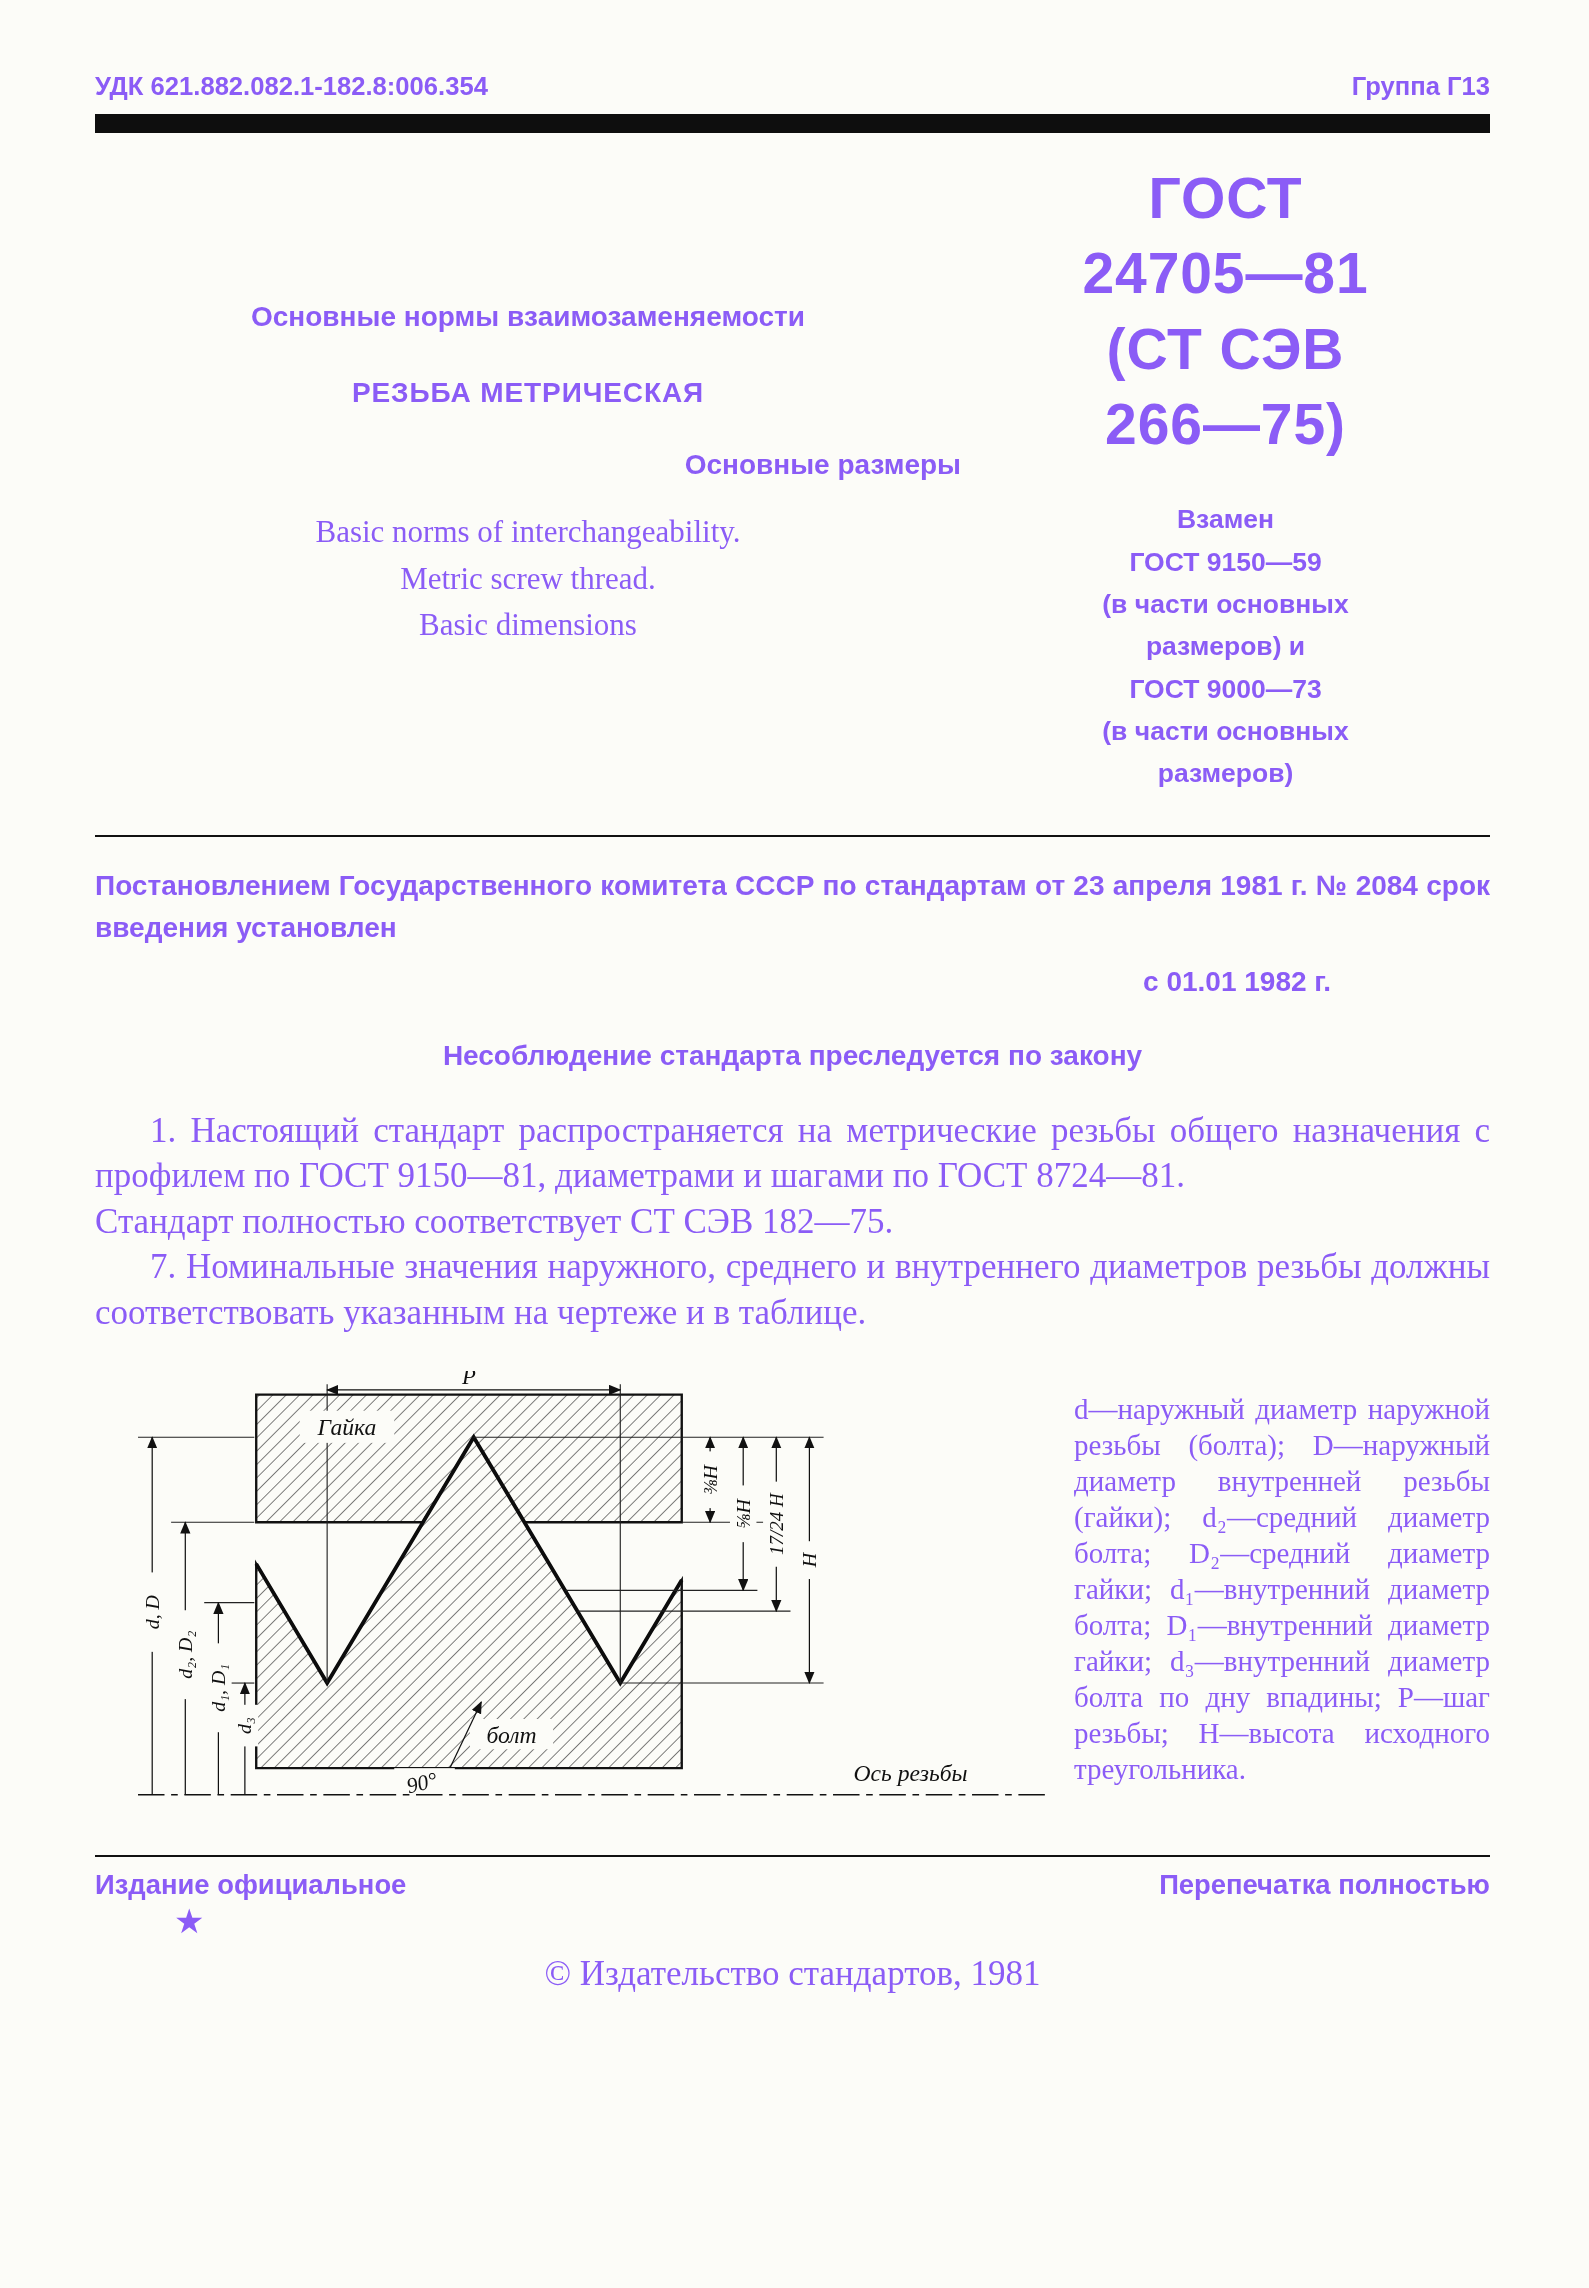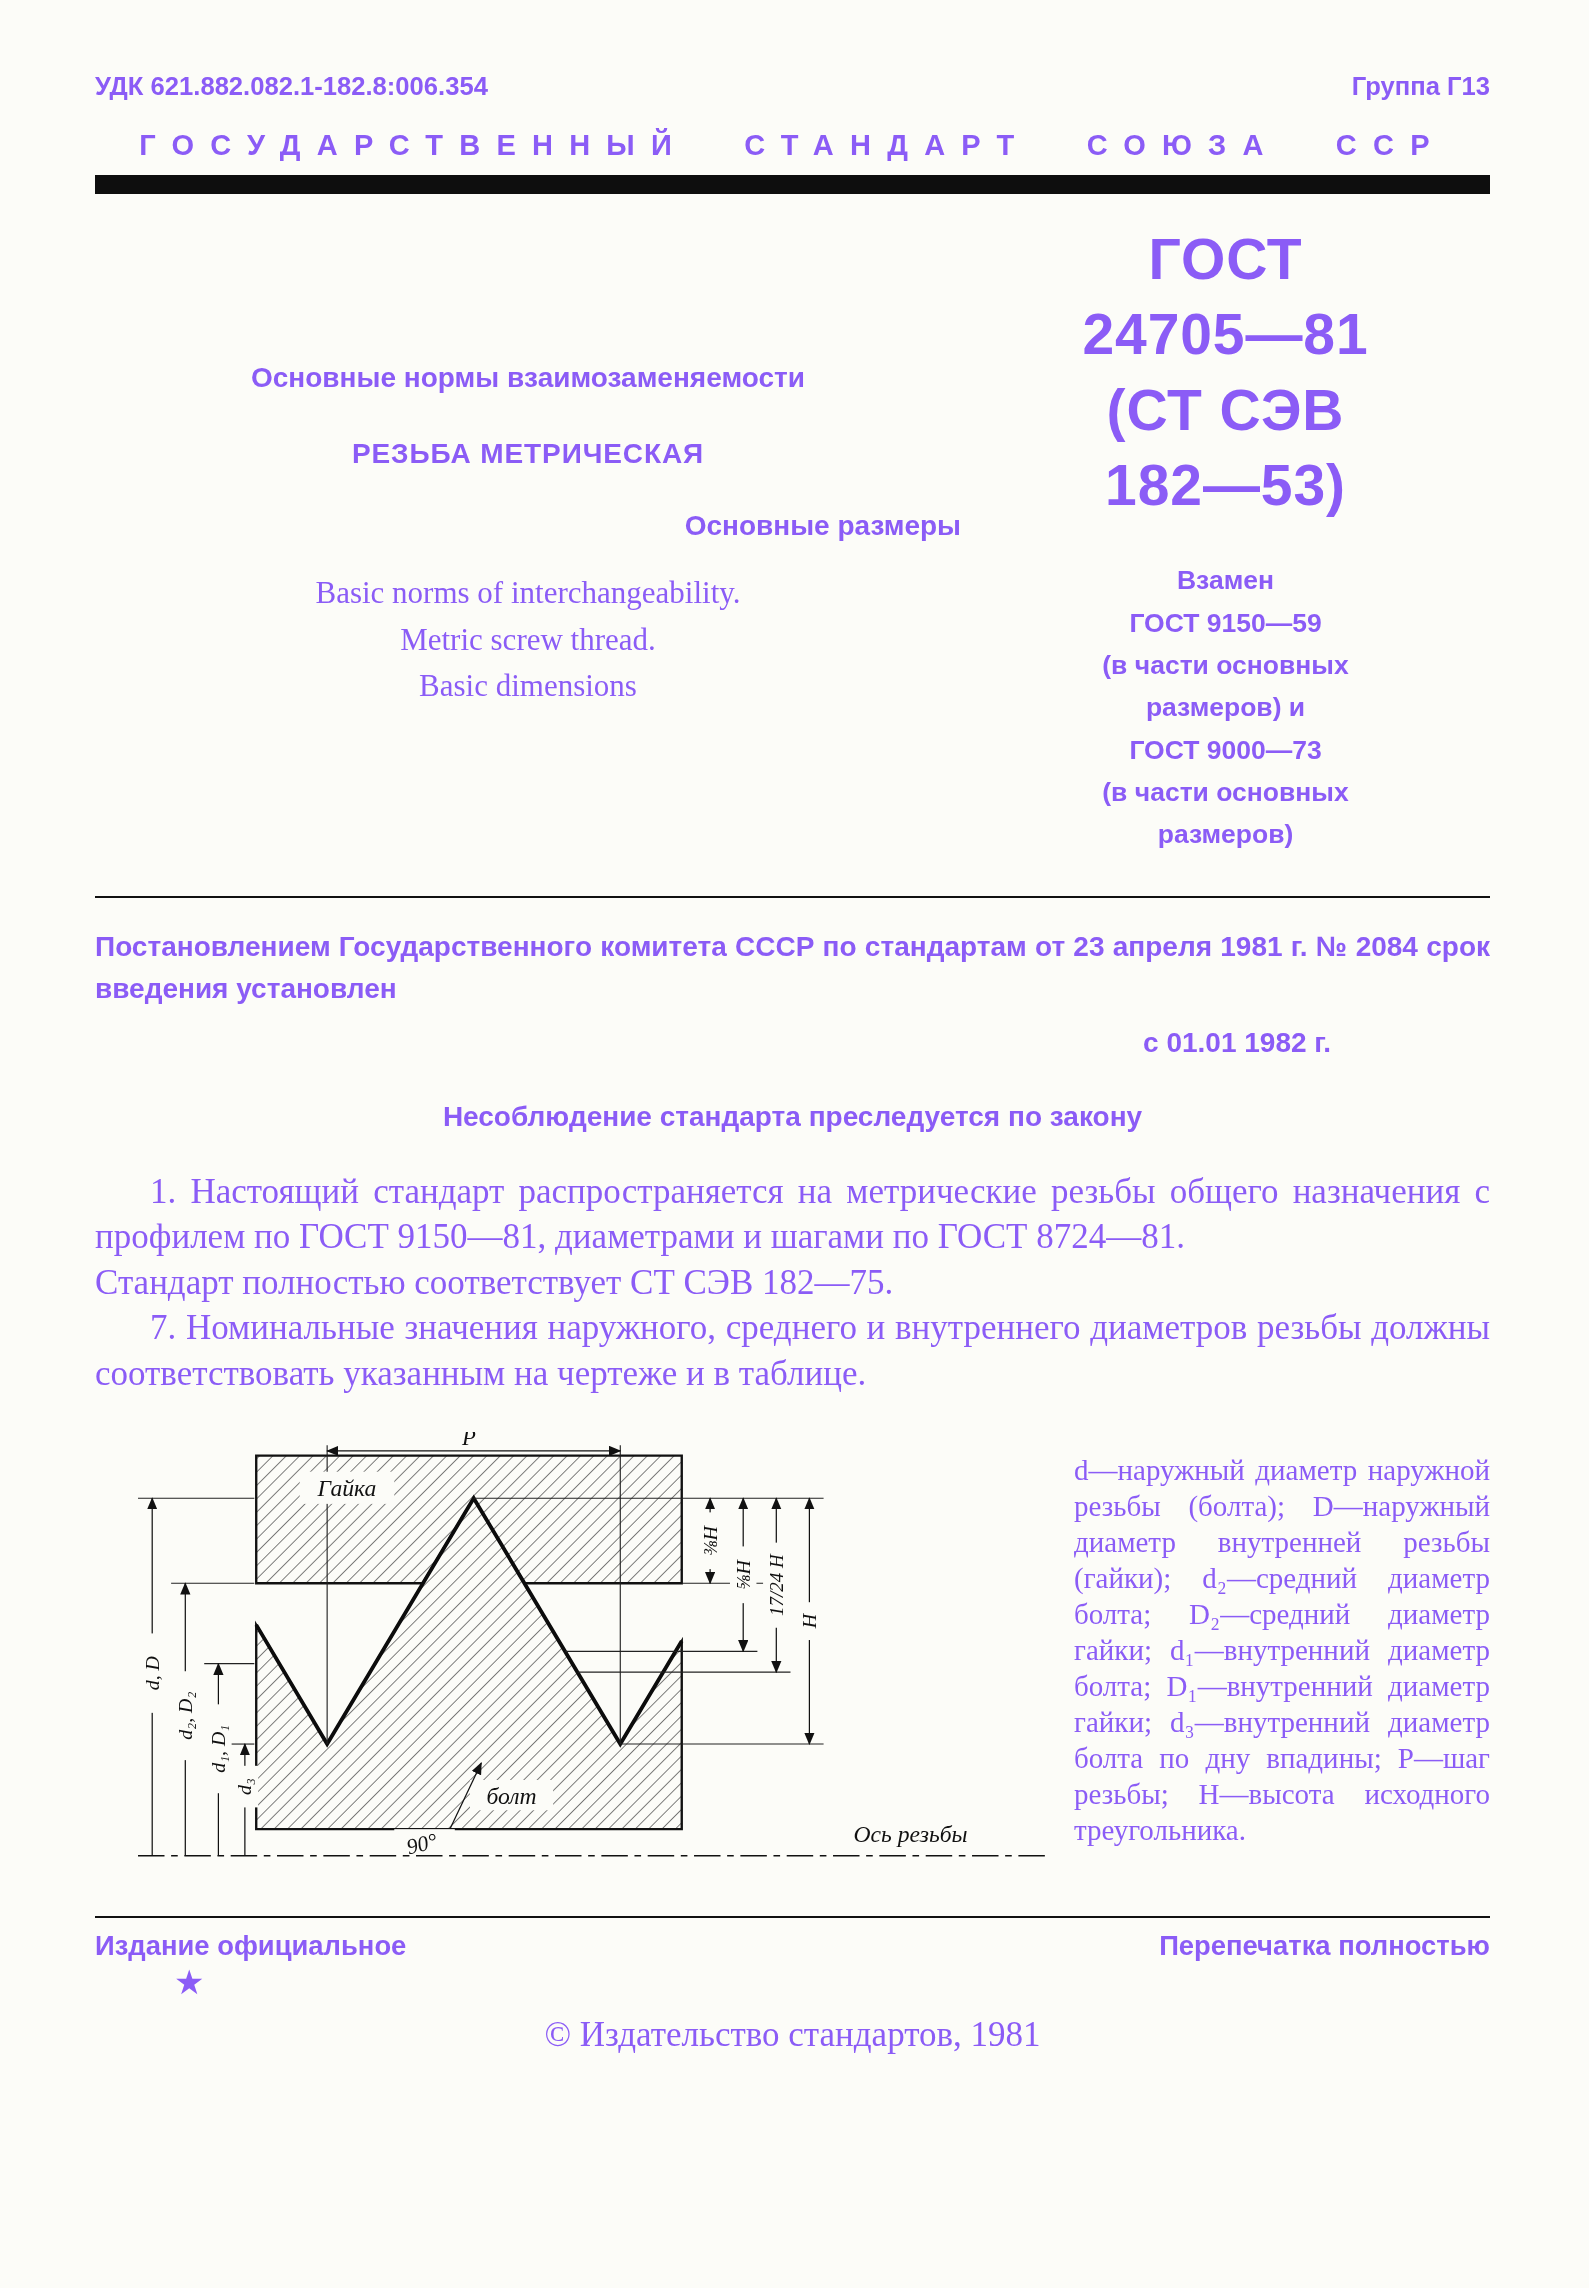--- a/index.html
+++ b/index.html
@@ -67,39 +67,38 @@
 </head>
 <body>
 
 <div class="page">
 
   <div class="top-row">
     <span>УДК 621.882.082.1-182.8:006.354</span>
     <span>Группа Г13</span>
   </div>
 
-  <div class="std-header">ГОСУДАРСТВЕННЫЙ СТАНДАРТ СОЮЗА ССР</div>
 
   <div class="bar"></div>
 
   <div class="head-cols">
     <div class="title-col">
       <div class="t-ru t1">Основные нормы взаимозаменяемости</div>
       <div class="t-ru t2">РЕЗЬБА МЕТРИЧЕСКАЯ</div>
       <div class="t-ru t3">Основные размеры</div>
       <div class="t-en">Basic norms of interchangeability.</div>
       <div class="t-en">Metric screw thread.</div>
       <div class="t-en">Basic dimensions</div>
     </div>
     <div class="desig-col">
       <div class="gost-big">
         <div>ГОСТ</div>
         <div>24705—81</div>
         <div>(СТ СЭВ</div>
-        <div>182—53)</div>
+        <div>266—75)</div>
       </div>
       <div class="replaces">
         <div>Взамен</div>
         <div>ГОСТ 9150—59</div>
         <div>(в части основных</div>
         <div>размеров) и</div>
         <div>ГОСТ 9000—73</div>
         <div>(в части основных</div>
         <div>размеров)</div>
       </div>

